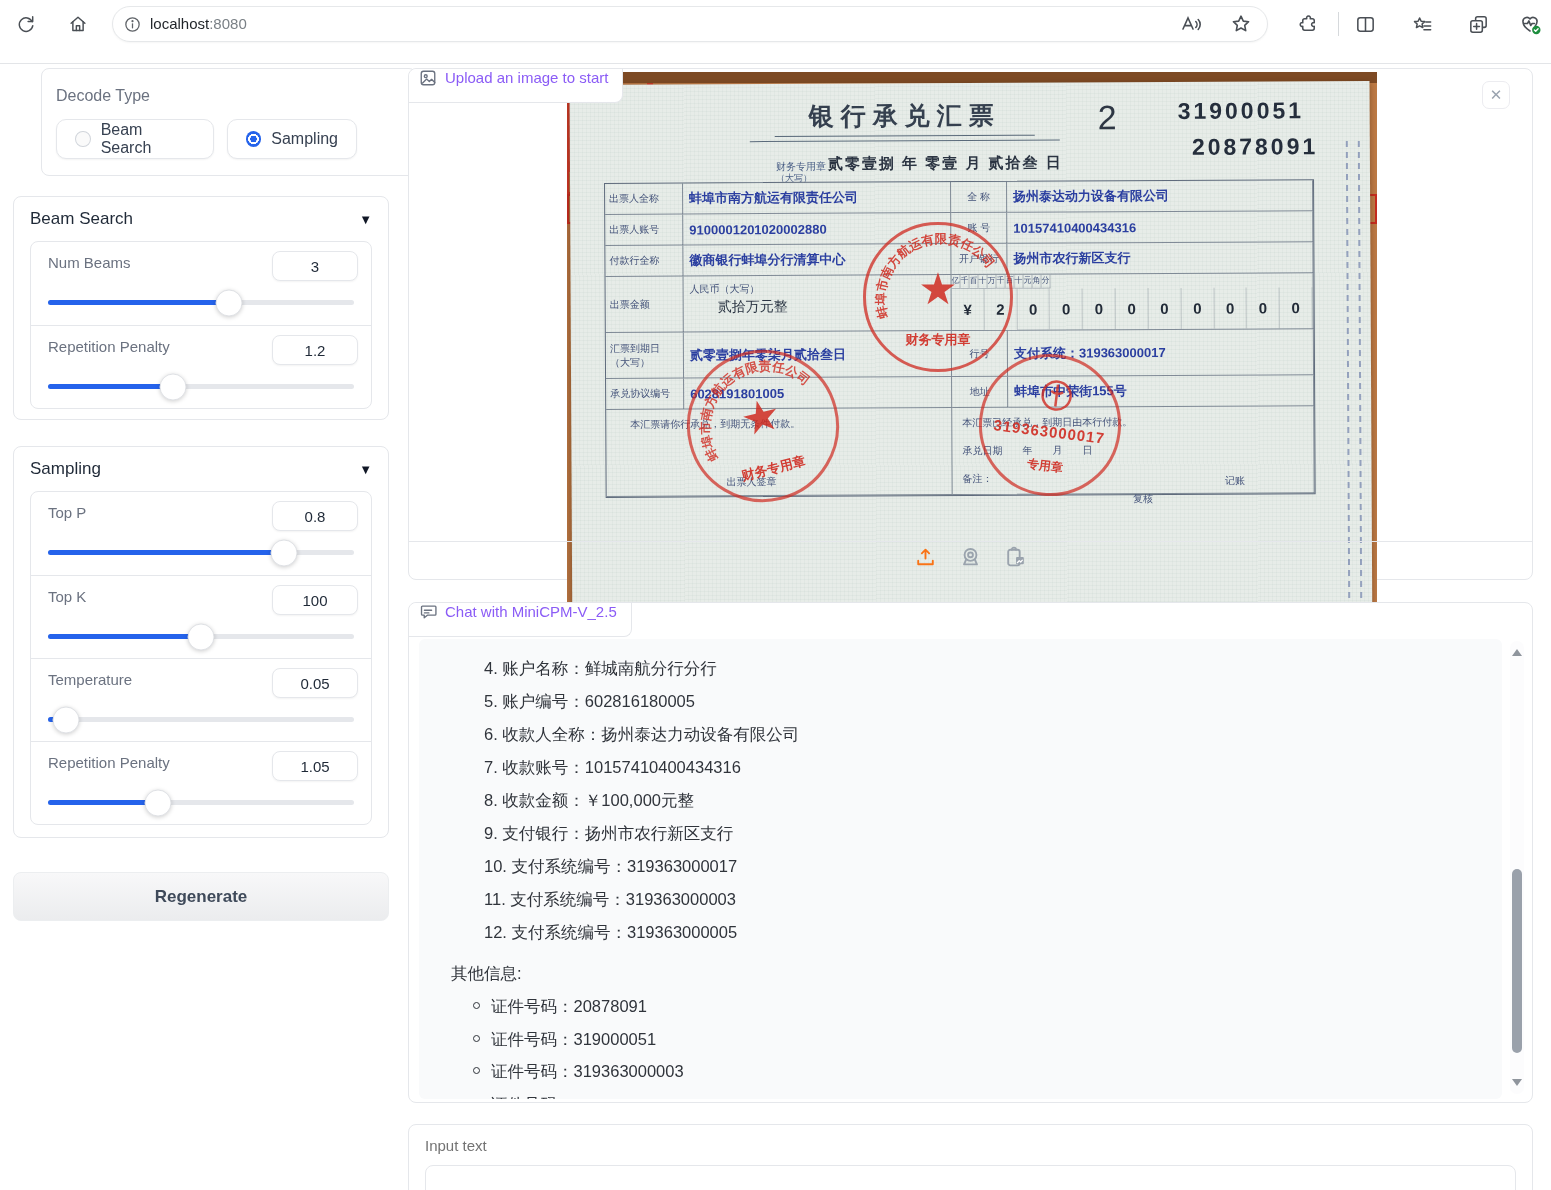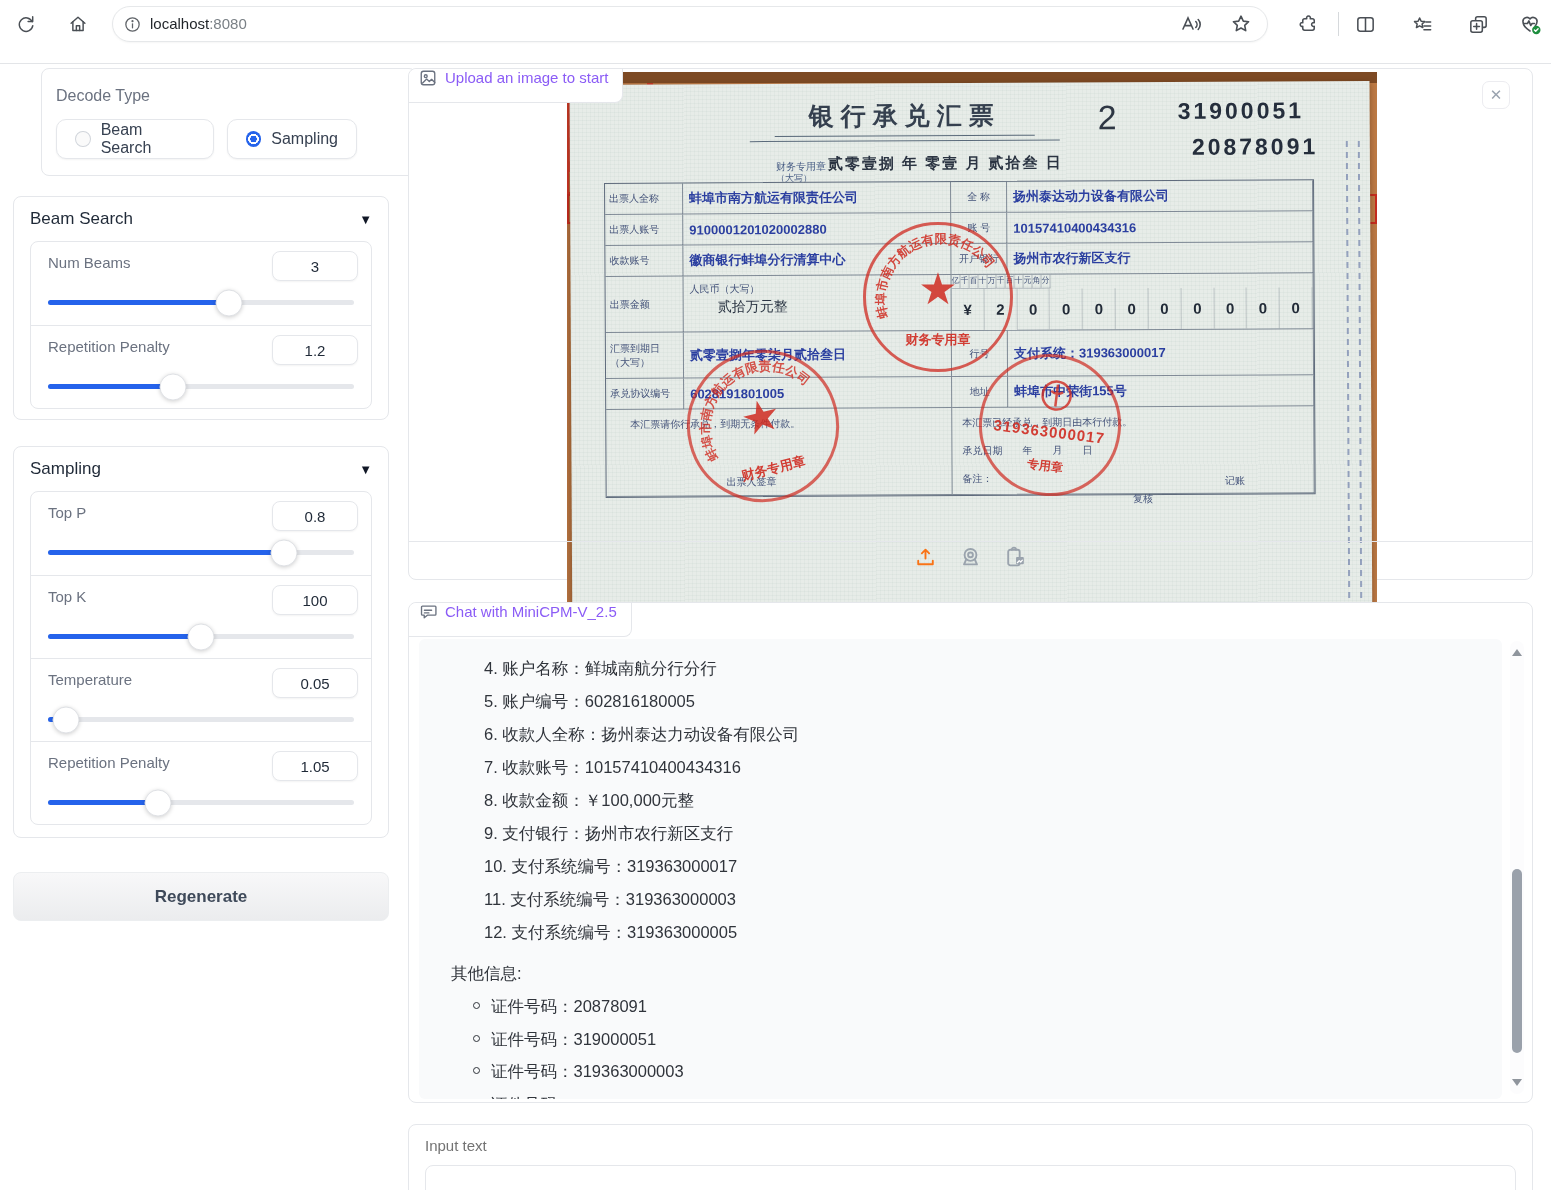--- a/index.html
+++ b/index.html
@@ -327,21 +327,21 @@
           <div class="b-lab">出票人全称</div>
           <div class="b-val">蚌埠市南方航运有限责任公司</div>
           <div class="b-lab" style="justify-content:center;">全 称</div>
           <div class="b-val">扬州泰达动力设备有限公司</div>
 
           <div class="b-lab">出票人账号</div>
           <div class="b-val">9100001201020002880</div>
           <div class="b-lab" style="justify-content:center;">账 号</div>
           <div class="b-val">10157410400434316</div>
 
-          <div class="b-lab">收款账号</div>
+          <div class="b-lab">付款行全称</div>
           <div class="b-val">徽商银行蚌埠分行清算中心</div>
           <div class="b-lab" style="justify-content:center;">开户银行</div>
           <div class="b-val">扬州市农行新区支行</div>
 
           <div class="b-lab">出票金额</div>
           <div>
             <span class="b-small" style="position:absolute;left:6px;top:6px;">人民币（大写）</span>
             <span class="b-amt-cn" style="position:absolute;left:34px;top:22px;">贰拾万元整</span>
           </div>
           <div style="grid-column:3/5;">

